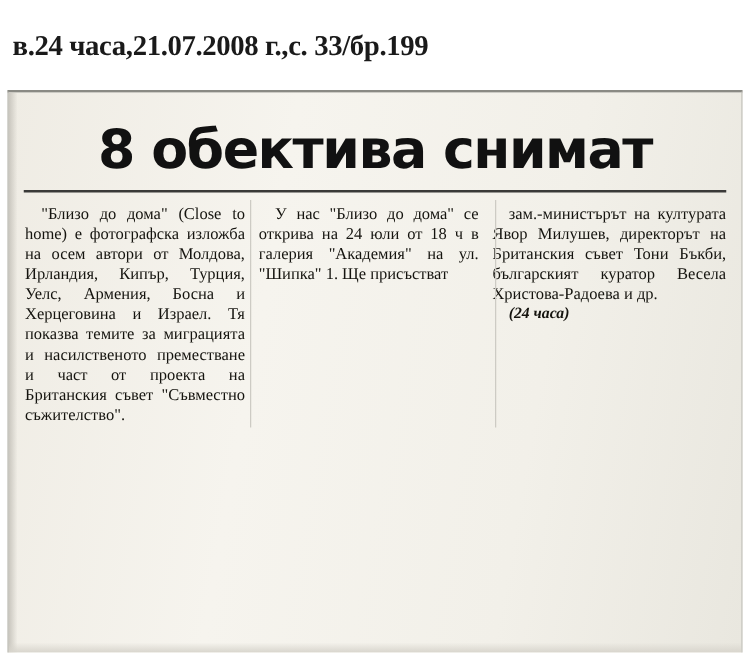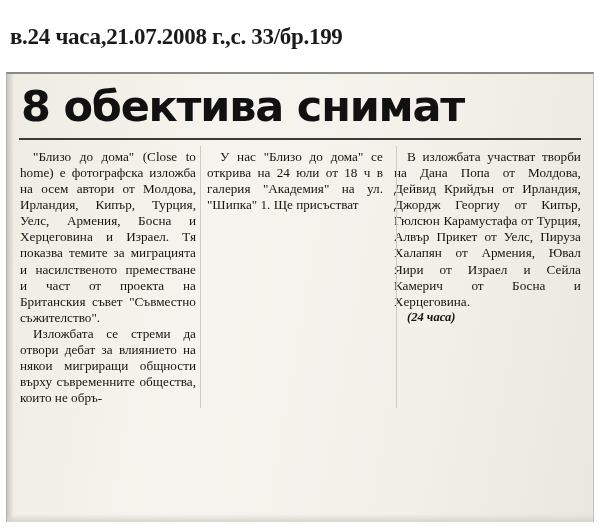--- a/index.html
+++ b/index.html
@@ -54,28 +54,28 @@
     pointer-events: none;
   }
   .clip-inner {
     position: relative;
     z-index: 2;
     padding: 0;
   }
   
   .headline {
     margin: 0;
-    padding: 10px 14px 0 14px;
+    padding: 24px 14px 0 14px;
     font-family: "DejaVu Sans", sans-serif;
     font-weight: bold;
     font-size: 43px;
     line-height: 1.03;
     color: #111;
     letter-spacing: -1.2px;
-    text-align: left;
+    text-align: center;
   }
   .headline .l2 {
     display: block;
     margin-top: 2px;
   }
   .rule {
     margin: 10px 12px 0 12px;
     height: 2px;
     background: #3a3a38;
   }
@@ -156,29 +156,28 @@
       </h1>
 
       <div class="rule"></div>
 
       <div class="columns">
         <div class="col-divider" style="left: 33.0%;"></div>
         <div class="col-divider" style="left: 66.3%;"></div>
 
         <div class="col">
           <p class="first">"Близо до дома" (Close to home) е фотографска изложба на осем автори от Молдова, Ирландия, Кипър, Турция, Уелс, Армения, Босна и Херцеговина и Израел. Тя показва темите за миграцията и насилственото преместване и част от проекта на Британския съвет "Съвместно съжителство".</p>
-          <p>Изложбата се стреми да отвори дебат за влиянието на някои мигриращи общности върху съвременните общества, които не обръ-</p>
         </div>
 
         <div class="col">
           <p>У нас "Близо до дома" се открива на 24 юли от 18 ч в галерия "Академия" на ул. "Шипка" 1. Ще присъстват</p>
         </div>
 
         <div class="col">
-          <p>В изложбата участват творби на Дана Попа от Молдова, Дейвид Крийдън от Ирландия, Джордж Георгиу от Кипър, Гюлсюн Карамустафа от Турция, Алвър Прикет от Уелс, Пируза Халапян от Армения, Ювал Яири от Израел и Сейла Камерич от Босна и Херцеговина.</p>
+          <p class="first">зам.-министърът на културата Явор Милушев, директорът на Британския съвет Тони Бъкби, българският куратор Весела Христова-Радоева и др.</p>
           <p class="byline">(24 часа)</p>
         </div>
       </div>
 
     </div>
   </div>
 
 </div>
 
 </body></html>

